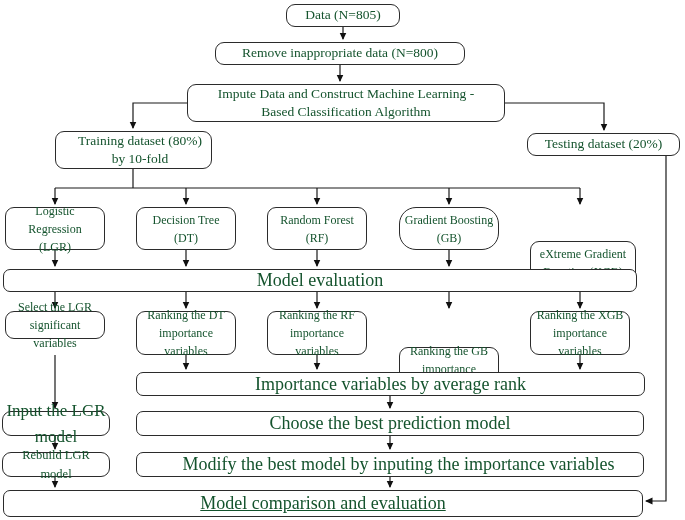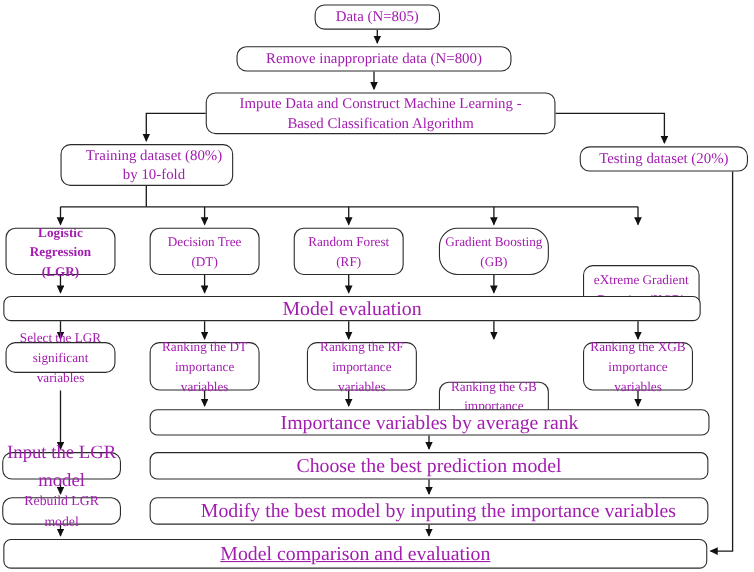--- a/index.html
+++ b/index.html
@@ -6,21 +6,21 @@
     margin: 0;
     padding: 0;
     background: #ffffff;
   }
   .stage {
     position: relative;
     width: 685px;
     height: 520px;
     background: #ffffff;
     font-family: "Liberation Serif", "DejaVu Serif", serif;
-    color: #a21caf;
+    color: #14532d;
     overflow: hidden;
   }
   #connectors {
     position: absolute;
     left: 0; top: 0;
     width: 685px; height: 520px;
   }
   .node {
     position: absolute;
     box-sizing: border-box;
@@ -38,29 +38,29 @@
   }
   .node.small { font-size: 12px; line-height: 1.5; }
   .node.wide  { border-radius: 7px; font-size: 18px; }
   .node.top   { font-size: 13.5px; }
   
   #n-data       { left:286px; top:4px;   width:114px; height:23px; }
   #n-remove     { left:215px; top:42px;  width:250px; height:23px; }
   #n-impute     { left:187px; top:84px;  width:318px; height:38px; }
   #n-training   { left:55px;  top:131px; width:157px; height:38px;padding-left:16px; }
   #n-testing    { left:527px; top:133px; width:153px; height:23px; }
-  #n-lgr        { left:5px;   top:207px; width:100px; height:43px;font-weight:bold; }
+  #n-lgr        { left:5px;   top:207px; width:100px; height:43px; }
   #n-dt         { left:136px; top:207px; width:100px; height:43px; }
   #n-rf         { left:267px; top:207px; width:100px; height:43px; }
   #n-gb         { left:399px; top:207px; width:100px; height:43px;border-radius:17px; }
   #n-xgb        { left:530px; top:207px; width:106px; height:43px;margin-top:34px; }
   #n-modeleval  { left:3px;   top:269px; width:634px; height:23px; }
   #n-selectlgr  { left:5px;   top:311px; width:100px; height:28px; }
   #n-rankdt     { left:136px; top:311px; width:100px; height:44px; }
-  #n-rankrf     { left:267px; top:311px; width:100px; height:44px;margin-left:12px; }
+  #n-rankrf     { left:267px; top:311px; width:100px; height:44px; }
   #n-rankgb     { left:399px; top:311px; width:100px; height:44px;margin-top:36px; }
   #n-rankxgb    { left:530px; top:311px; width:100px; height:44px; }
   #n-importance { left:136px; top:372px; width:509px; height:24px; }
   #n-inputlgr   { left:2px;   top:411px; width:108px; height:25px; font-size:17px; }
   #n-choose     { left:136px; top:411px; width:508px; height:25px; }
   #n-rebuild    { left:2px;   top:452px; width:108px; height:25px; font-size:12.5px; }
   #n-modify     { left:136px; top:452px; width:508px; height:25px;padding-left:20px; }
   #n-comparison { left:3px;   top:490px; width:640px; height:27px;text-decoration:underline; }
 </style>
 </head>

